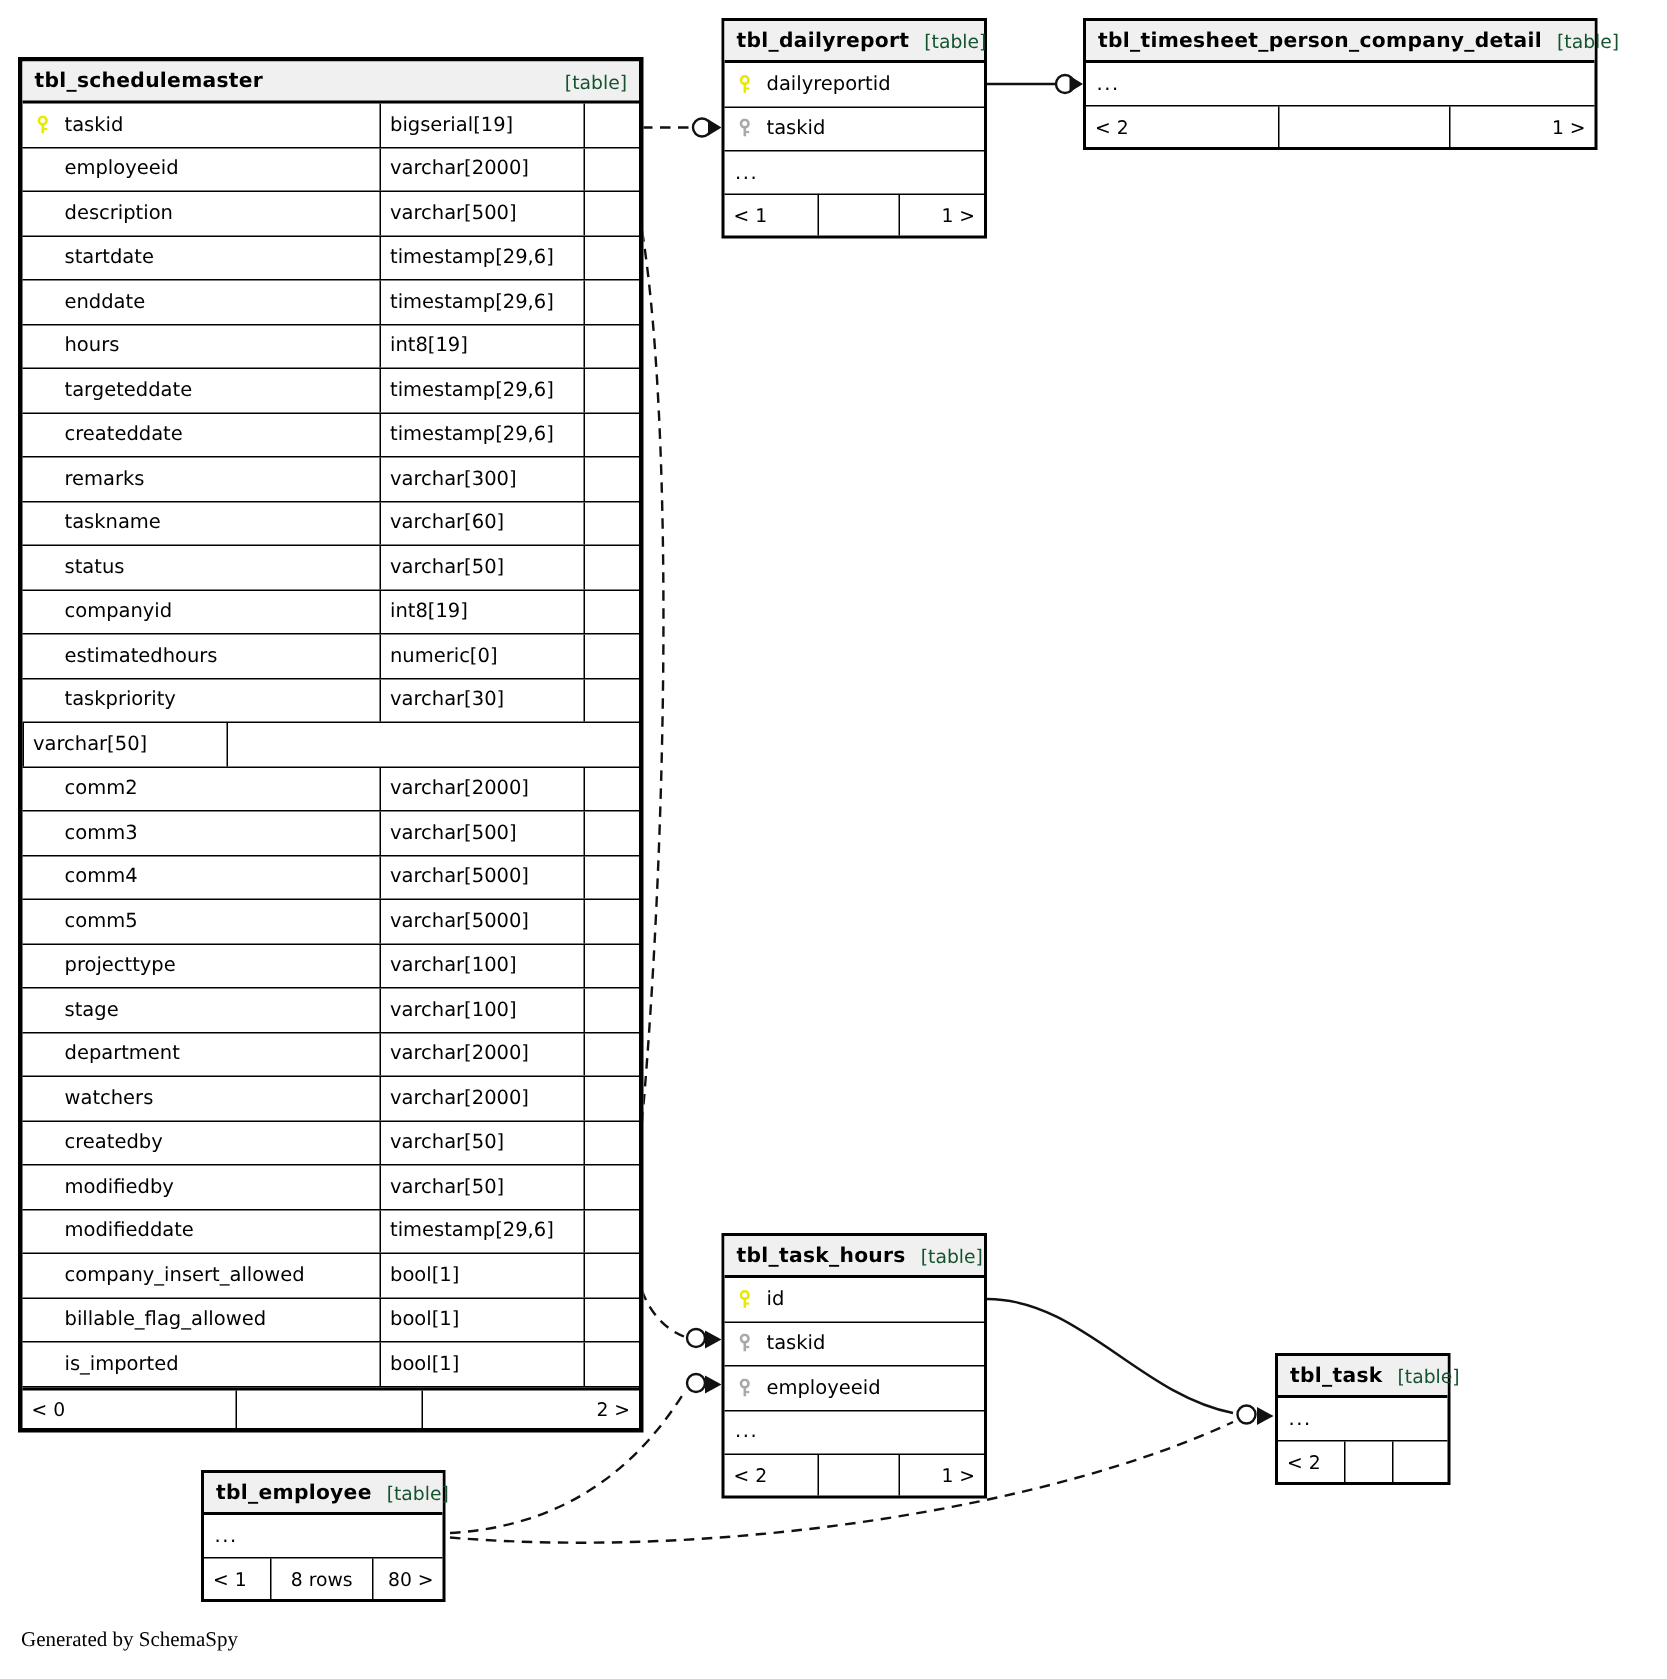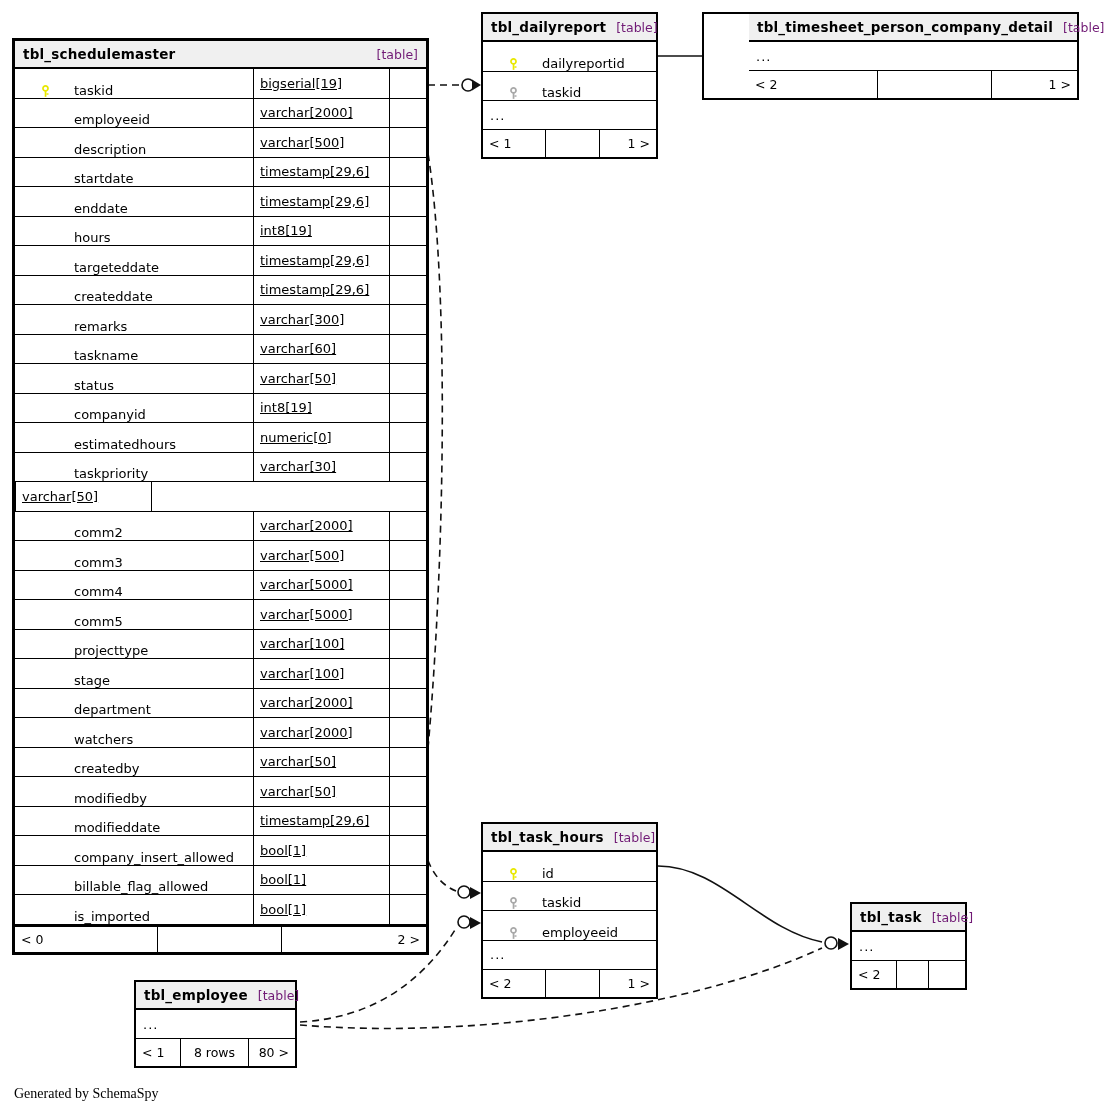--- a/index.html
+++ b/index.html
@@ -15,56 +15,56 @@
   .table-node{position:absolute;z-index:2;background:#fff;box-sizing:border-box;}
   .table-node.thick{border:3px solid #000;}
   .table-node.thin{border:2px solid #000;}
 
   .tbl-head{
     background:#f0f0f0;border-bottom:2px solid #000;
     display:flex;align-items:center;justify-content:space-between;
     padding:0 8px;box-sizing:border-box;height:28px;
   }
   .tbl-name{font-weight:bold;font-size:13.5px;letter-spacing:.2px;white-space:nowrap;}
-  .tbl-tag{font-size:12.5px;color:#701a75;white-space:nowrap;padding-left:10px;}
+  .tbl-tag{font-size:12.5px;color:#14532d;white-space:nowrap;padding-left:10px;}
 
   .col-row{display:flex;align-items:stretch;border-bottom:1.5px solid #000;box-sizing:border-box;height:29.5px;}
   .col-row:last-of-type{border-bottom:1.5px solid #000;}
-  .col-name{display:flex;align-items:flex-end;gap:22px;padding-left:24px;font-size:13px;box-sizing:border-box;flex:0 0 auto;}
+  .col-name{display:flex;align-items:center;gap:8px;padding-left:7px;font-size:13px;box-sizing:border-box;flex:0 0 auto;}
   .col-type{display:flex;align-items:center;padding-left:6px;font-size:13px;border-left:1.5px solid #000;box-sizing:border-box;flex:1 1 auto;}
   .col-pad{border-left:1.5px solid #000;box-sizing:border-box;flex:0 0 auto;}
 
   .keyslot{width:13px;display:inline-flex;align-items:center;justify-content:center;flex:0 0 13px;}
   .key{width:13px;height:13px;display:block;}
 
   .ellipsis-row{display:flex;align-items:center;padding-left:7px;font-size:13px;height:29px;box-sizing:border-box;border-bottom:1.5px solid #000;color:#000;letter-spacing:1px;}
 
   .tbl-foot{display:flex;height:27px;box-sizing:border-box;font-size:12.5px;}
   .foot-cell{display:flex;align-items:center;box-sizing:border-box;padding:0 6px;white-space:nowrap;}
   .foot-cell.mid{border-left:1.5px solid #000;border-right:1.5px solid #000;justify-content:center;}
   .foot-cell.left{justify-content:flex-start;}
   .foot-cell.right{justify-content:flex-end;}
   .tbl-foot.topline{border-top:2px solid #000;}
 
   
   #tbl_schedulemaster{left:12px;top:38px;width:417px;}
   #tbl_schedulemaster .col-name{flex:0 0 238px;}
-  #tbl_schedulemaster .col-type{flex:0 0 136px;text-decoration:underline;}
+  #tbl_schedulemaster .col-type{flex:0 0 136px;}
   #tbl_schedulemaster .col-pad{flex:1 1 auto;}
   #tbl_schedulemaster .tbl-foot .foot-cell.left{flex:0 0 142px;}
   #tbl_schedulemaster .tbl-foot .foot-cell.mid{flex:0 0 125px;}
   #tbl_schedulemaster .tbl-foot .foot-cell.right{flex:1 1 auto;}
 
   #tbl_dailyreport{left:481px;top:12px;width:177px;}
   #tbl_dailyreport .col-name{flex:1 1 auto;}
   #tbl_dailyreport .tbl-foot .foot-cell.left{flex:0 0 62px;}
   #tbl_dailyreport .tbl-foot .foot-cell.mid{flex:0 0 55px;}
   #tbl_dailyreport .tbl-foot .foot-cell.right{flex:1 1 auto;}
 
-  #tbl_timesheet{left:702px;top:12px;width:377px;padding-left:45px;}
+  #tbl_timesheet{left:722px;top:12px;width:343px;}
   #tbl_timesheet .tbl-foot .foot-cell.left{flex:0 0 128px;}
   #tbl_timesheet .tbl-foot .foot-cell.mid{flex:0 0 115px;}
   #tbl_timesheet .tbl-foot .foot-cell.right{flex:1 1 auto;}
 
   #tbl_task_hours{left:481px;top:822px;width:177px;}
   #tbl_task_hours .col-name{flex:1 1 auto;}
   #tbl_task_hours .tbl-foot .foot-cell.left{flex:0 0 62px;}
   #tbl_task_hours .tbl-foot .foot-cell.mid{flex:0 0 55px;}
   #tbl_task_hours .tbl-foot .foot-cell.right{flex:1 1 auto;}
 

